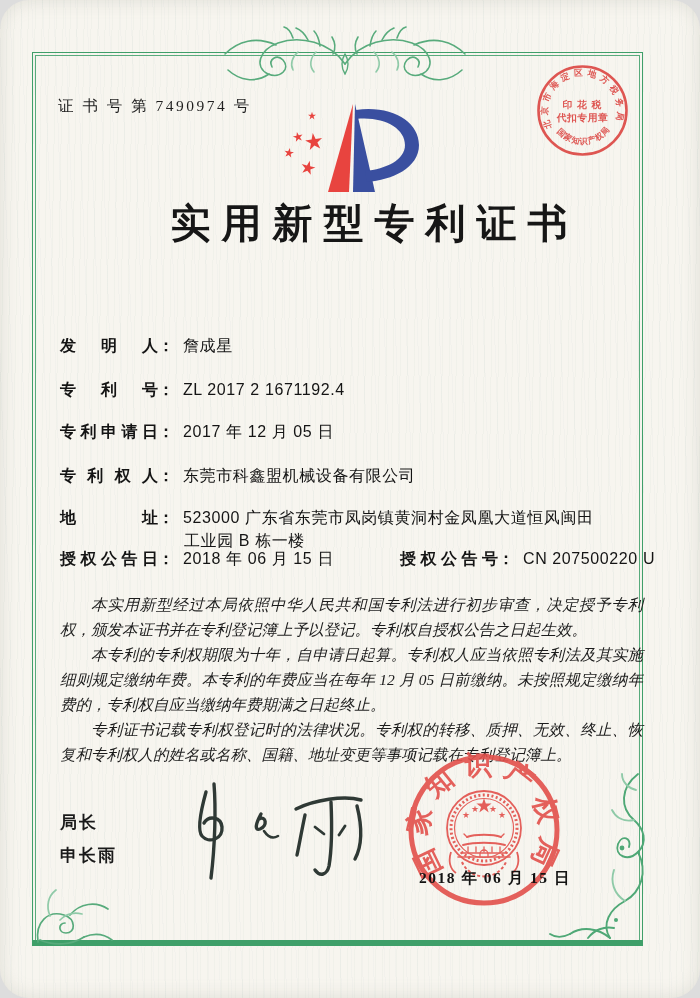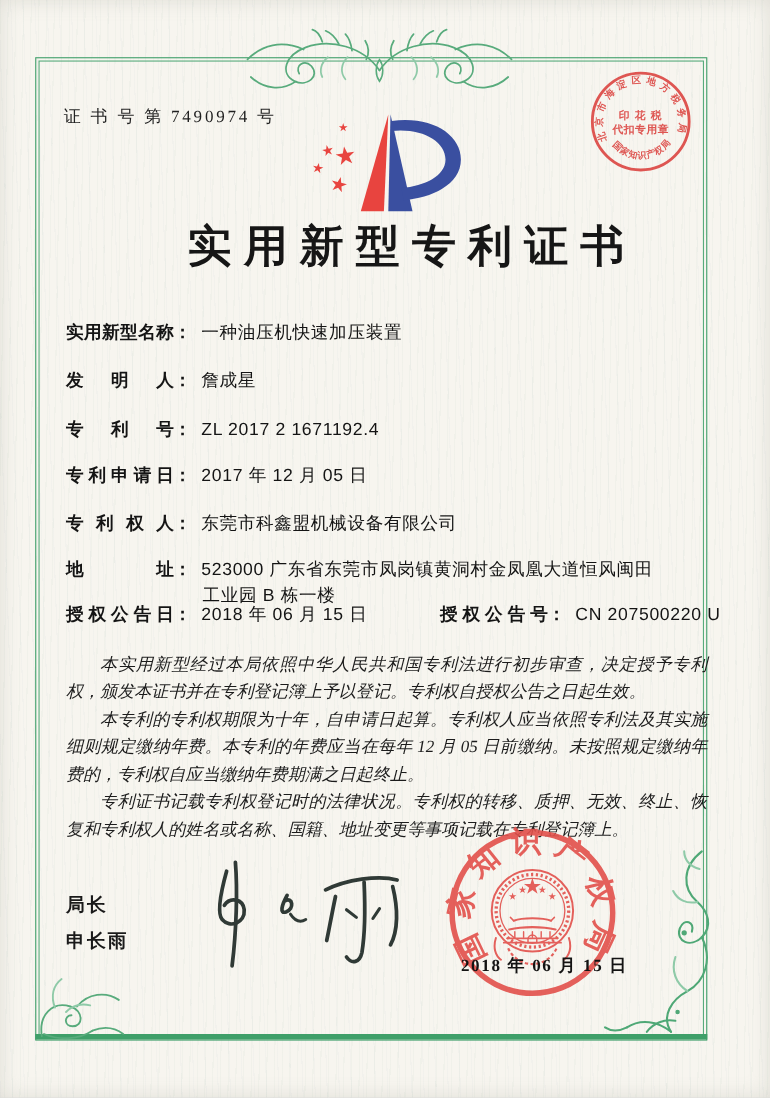--- a/index.html
+++ b/index.html
@@ -1,20 +1,21 @@
 <!DOCTYPE html>
 <html><head>
 <meta charset="utf-8">
 <style>
   html,body{margin:0;padding:0;background:#ddd;}
   .scan-page{
     position:relative; width:700px; height:998px; overflow:hidden;
     background:#f7f5ef;
     font-family:"Liberation Serif","DejaVu Serif",serif;
     box-shadow:inset 0 0 18px rgba(150,150,140,.25);
+    border-radius:29px;
   }
   
   .scan-page::before{
     content:""; position:absolute; inset:0; pointer-events:none;
     background:
       repeating-linear-gradient(91deg, rgba(120,165,140,.05) 0 1px, transparent 1px 7px),
       repeating-linear-gradient(88deg, rgba(120,150,170,.04) 0 1px, transparent 1px 11px);
   }
   .frame{
     position:absolute; left:32px; top:52px; width:609px; height:892px;
@@ -136,23 +137,20 @@
       <text font-size="8.2" letter-spacing="0.6">
         <textPath href="#stampBottom" startOffset="1">国家知识产权局</textPath>
       </text>
       <text x="48.5" y="46" text-anchor="middle" font-size="9.8" letter-spacing="1">印 花 税</text>
       <text x="48.5" y="58.5" text-anchor="middle" font-size="9.8" letter-spacing="0.5">代扣专用章</text>
     </g>
   </svg>
 
   <div class="abs title">实用新型专利证书</div>
 
-  <div class="abs fieldrow" style="top:292px;">
-    <span class="lbl">实用新型名称</span><span class="colon">：</span><span class="val">一种油压机快速加压装置</span>
-  </div>
   <div class="abs fieldrow" style="top:336px;">
     <span class="lbl">发明人</span><span class="colon">：</span><span class="val">詹成星</span>
   </div>
   <div class="abs fieldrow" style="top:380px;">
     <span class="lbl">专利号</span><span class="colon">：</span><span class="val">ZL 2017 2 1671192.4</span>
   </div>
   <div class="abs fieldrow" style="top:422px;">
     <span class="lbl">专利申请日</span><span class="colon">：</span><span class="val">2017 年 12 月 05 日</span>
   </div>
   <div class="abs fieldrow" style="top:466px;">

